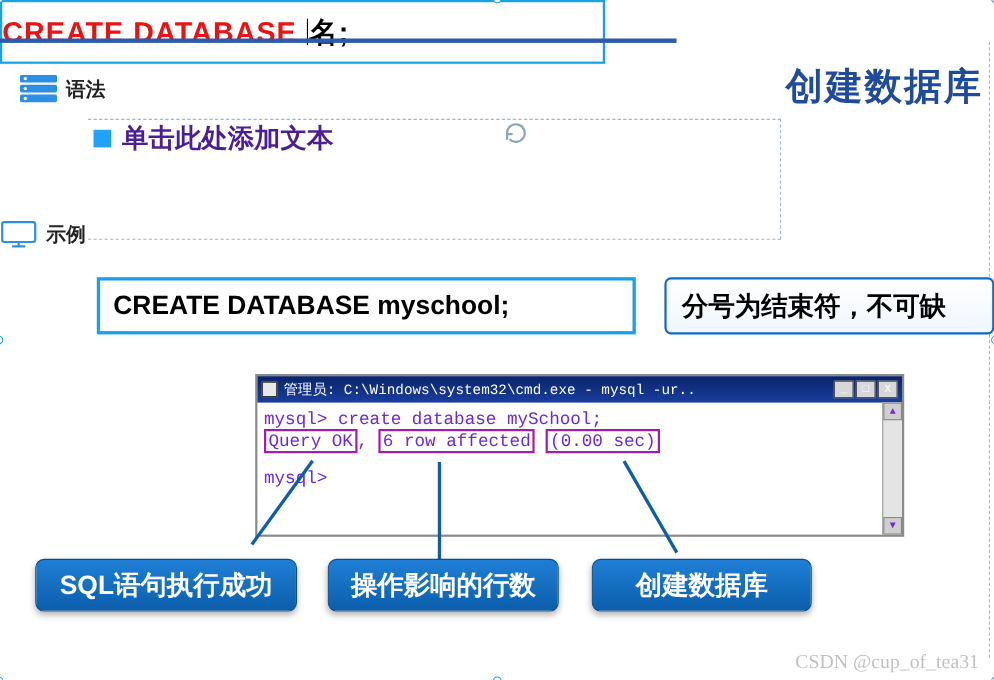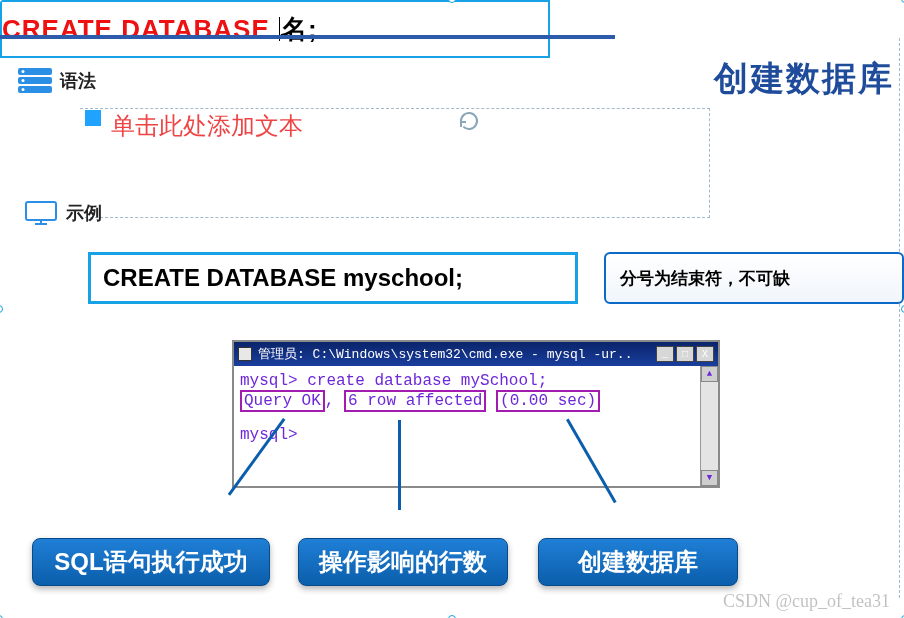--- a/index.html
+++ b/index.html
@@ -16,30 +16,30 @@
   }
   .page-title {
     position: absolute; right: 10px; top: 8px;
     color: #1f4b9b; font-size: 34px; font-weight: 800; letter-spacing: 2px; margin-top: 48px;
   }
   
   .section {
     position: absolute; display: flex; align-items: center; gap: 8px;
   }
   .sec-syntax { left: 18px; top: 68px; }
-  .sec-example { left: 24px; top: 200px; }
+  .sec-example { left: 0; top: 200px; }
   .hicon { width: 34px; height: 26px; display: inline-block; }
   .server-icon rect { fill: #2b8fe6; }
   .server-icon circle { fill: #fff; }
   .monitor-icon { stroke: #2b8fe6; stroke-width: 2; fill: none; }
   .section-label { font-size: 18px; color: #222; font-weight: 600; }
   
   .bullet-sq {
-    position: absolute; left: 85px; top: 110px; display: flex; align-items: flex-start; gap: 10px;
-    font-size: 24px; font-weight: 400; color: #ef4444;
+    position: absolute; left: 85px; top: 110px; display: flex; align-items: center; gap: 10px;
+    font-size: 24px; font-weight: 700; color: #4c1d95;
   }
   .sq { width: 16px; height: 16px; background: #1fa3ff; display: inline-block; }
   
   .reload-ic {
     position: absolute; left: 458px; top: 110px; width: 22px; height: 22px;
   }
   .sel-main {
     left: 164px; top: 148px; width: 550px; height: 58px;
     border: 2px solid #17a2e6; background: #fff;
   }
@@ -65,25 +65,25 @@
     position: absolute; left: 88px; top: 252px; width: 490px; height: 52px;
     border: 3px solid #17a2e6; display: flex; align-items: center; padding: 0 12px;
     font-size: 24px; font-weight: 800; color: #000;
   }
   
   .note-box {
     position: absolute; left: 604px; top: 252px; width: 300px; height: 52px;
     border: 2px solid #0b69c7; border-radius: 6px;
     background: linear-gradient(#ffffff, #f0f6fc);
     display: flex; align-items: center; padding: 0 14px;
-    font-size: 17px; font-weight: 700; color: #000;
+    font-size: 24px; font-weight: 700; color: #000;
   }
   
   .term {
-    position: absolute; left: 232px; top: 340px; width: 488px; height: 148px;
+    position: absolute; left: 232px; top: 340px; width: 590px; height: 148px;
     border: 2px solid #8a8a8a; background: #fff;
     font-family: "NSimSun", "SimSun", "Courier New", monospace;
   }
   .term-title {
     display: flex; align-items: center; height: 24px;
     background: linear-gradient(#0a246a, #1a3e9e);
     color: #fff; font-size: 13px; padding: 0 4px; gap: 6px;
   }
   .term-title .cax { width: 14px; height: 14px; background: #e8e8e8; border: 1px solid #333; }
   .term-title .tt { flex: 1; white-space: nowrap; overflow: hidden; text-overflow: ellipsis; }
@@ -103,21 +103,20 @@
   }
   .term-scroll .arr { width: 100%; height: 16px; background: #cfcfcf; border: 1px solid #888; font-size: 9px; display:flex; align-items:center; justify-content:center; }
   .redbox { border: 2px solid #a21caf; padding: 0 2px; display: inline-block; }
   
   .pill {
     position: absolute; height: 48px; border-radius: 8px;
     background: linear-gradient(#1f7fd6, #0b5eab);
     border: 1px solid #084b88; color: #fff; font-size: 24px; font-weight: 700;
     display: flex; align-items: center; justify-content: center;
     box-shadow: 0 3px 6px rgba(0,0,0,0.3);
-    margin-top: 30px;
   }
   .pill-1 { left: 32px;  top: 508px; width: 238px; }
   .pill-2 { left: 298px; top: 508px; width: 210px; }
   .pill-3 { left: 538px; top: 508px; width: 200px; }
   
   .conn { position: absolute; background: #0b5eab; width: 3px; transform-origin: top left; }
   
   .wm {
     position: absolute; right: 14px; bottom: 6px;
     color: rgba(0,0,0,0.25); font-size: 18px;

